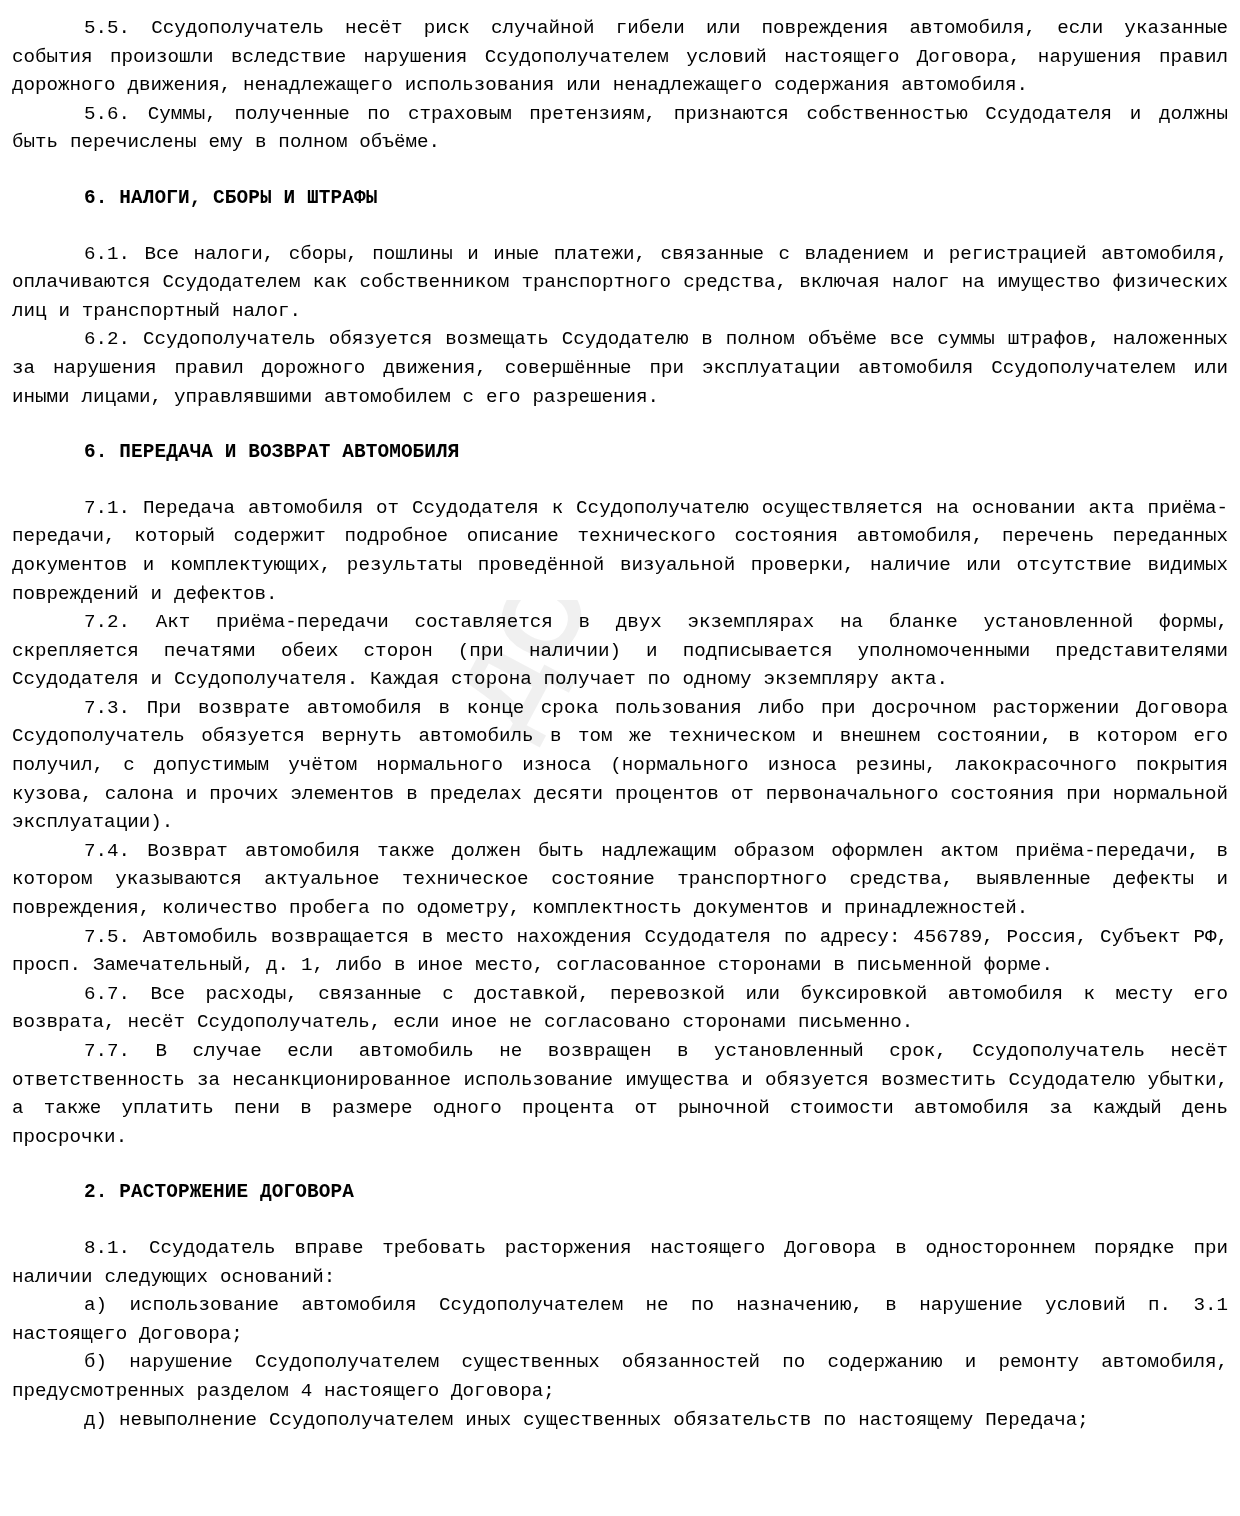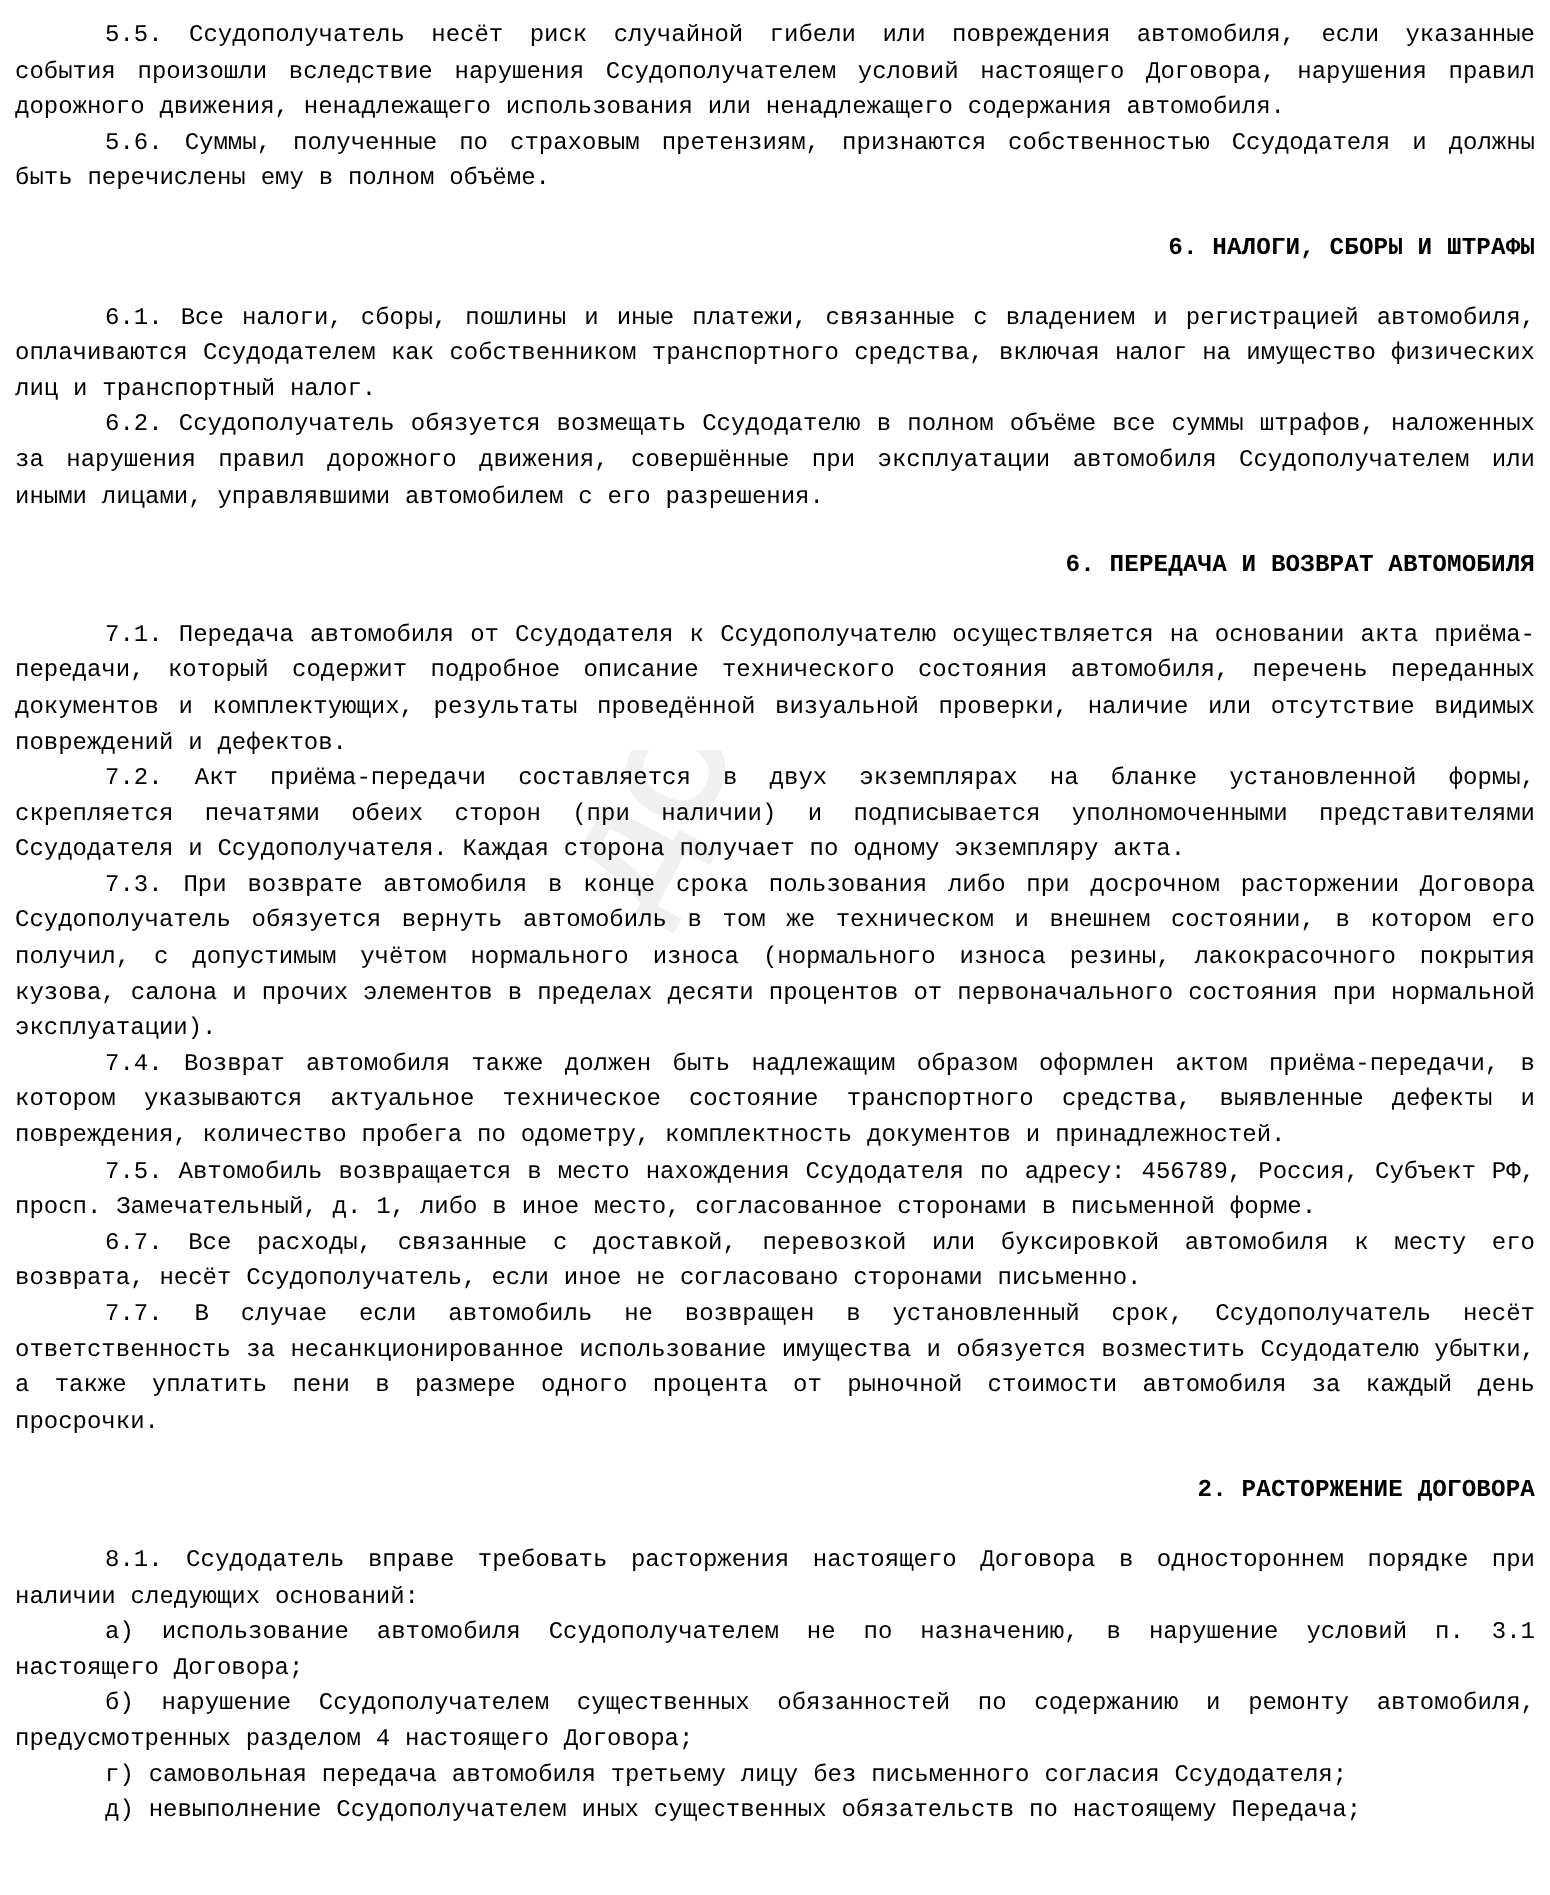--- a/index.html
+++ b/index.html
@@ -66,21 +66,21 @@
     word-spacing: 0.02em;
   }
 
   h2.heading {
     margin: 0;
     padding: 0;
     font-size: 19.4px;
     line-height: 28.6px;
     font-weight: bold;
     text-indent: 72px;
-    text-align: right;
+    text-align: left;
     letter-spacing: 0.1px;
   }
 
   .gap-before-heading { height: 27px; }
   .gap-after-heading  { height: 27px; }
 </style>
 </head>
 <body>
 
 <div class="page">
@@ -106,17 +106,16 @@
       <p class="para">7.4. Возврат автомобиля также должен быть надлежащим образом оформлен актом приёма-передачи, в котором указываются актуальное техническое состояние транспортного средства, выявленные дефекты и повреждения, количество пробега по одометру, комплектность документов и принадлежностей.</p>
       <p class="para">7.5. Автомобиль возвращается в место нахождения Ссудодателя по адресу: 456789, Россия, Субъект РФ, просп. Замечательный, д. 1, либо в иное место, согласованное сторонами в письменной форме.</p>
       <p class="para">6.7. Все расходы, связанные с доставкой, перевозкой или буксировкой автомобиля к месту его возврата, несёт Ссудополучатель, если иное не согласовано сторонами письменно.</p>
       <p class="para">7.7. В случае если автомобиль не возвращен в установленный срок, Ссудополучатель несёт ответственность за несанкционированное использование имущества и обязуется возместить Ссудодателю убытки, а также уплатить пени в размере одного процента от рыночной стоимости автомобиля за каждый день просрочки.</p>
       <div class="gap-before-heading"></div>
       <h2 class="heading">2. РАСТОРЖЕНИЕ ДОГОВОРА</h2>
       <div class="gap-after-heading"></div>
       <p class="para">8.1. Ссудодатель вправе требовать расторжения настоящего Договора в одностороннем порядке при наличии следующих оснований:</p>
       <p class="para">а) использование автомобиля Ссудополучателем не по назначению, в нарушение условий п. 3.1 настоящего Договора;</p>
       <p class="para">б) нарушение Ссудополучателем существенных обязанностей по содержанию и ремонту автомобиля, предусмотренных разделом 4 настоящего Договора;</p>
-      <p class="para">г) самовольная передача автомобиля третьему лицу без письменного согласия Ссудодателя;</p>
       <p class="para">д) невыполнение Ссудополучателем иных существенных обязательств по настоящему Передача;</p>
     </div>
 
 </div>
 
 </body></html>

